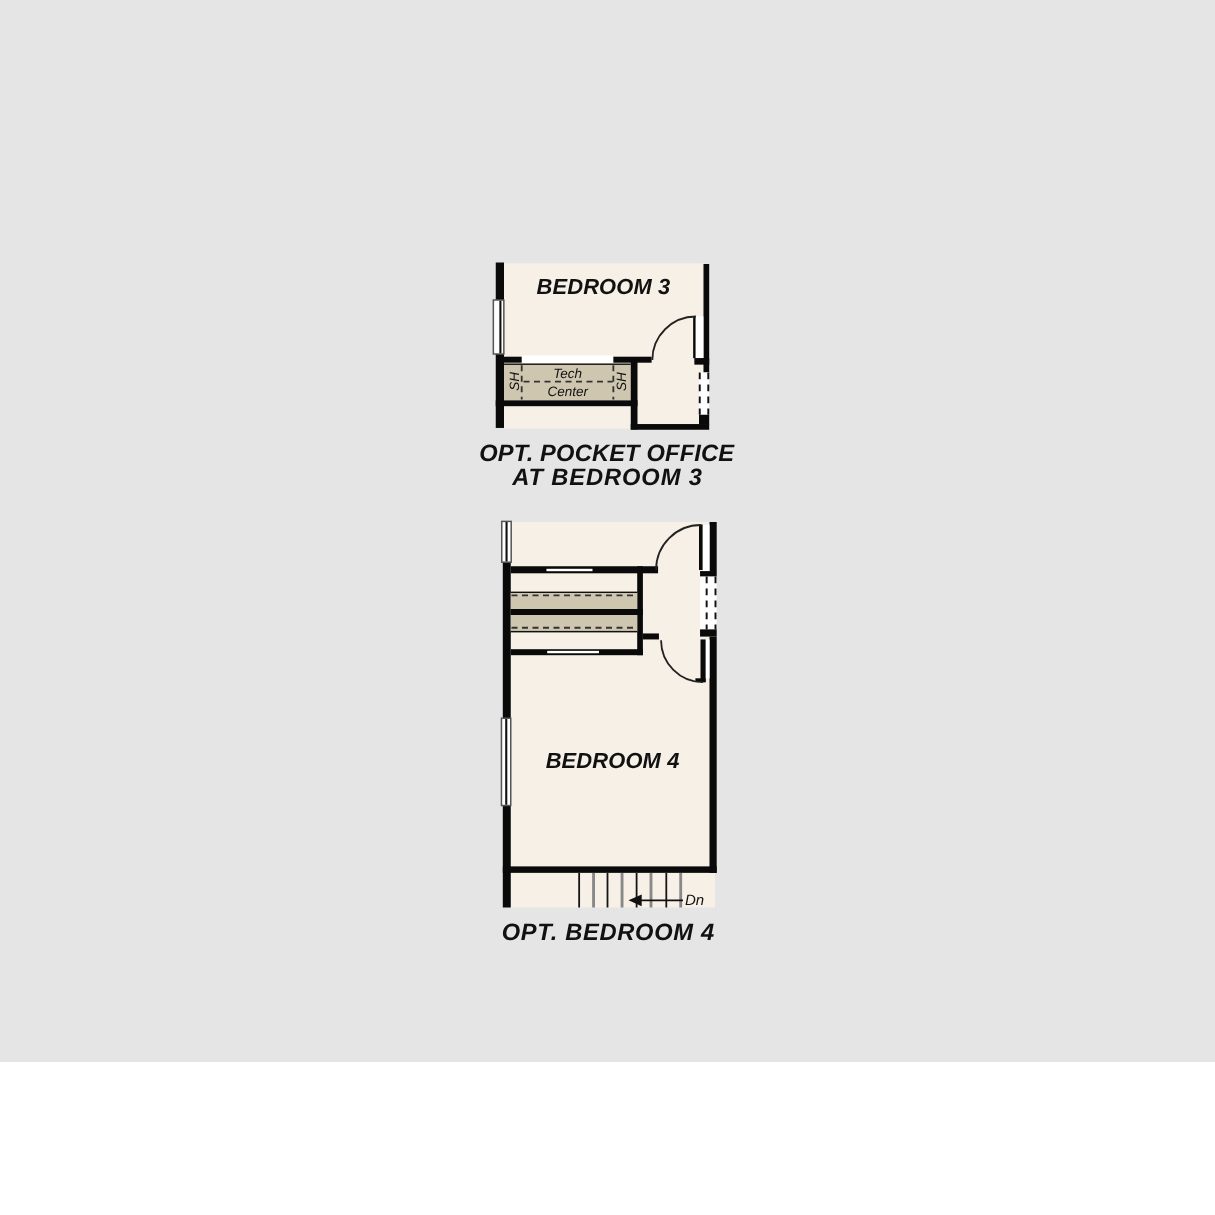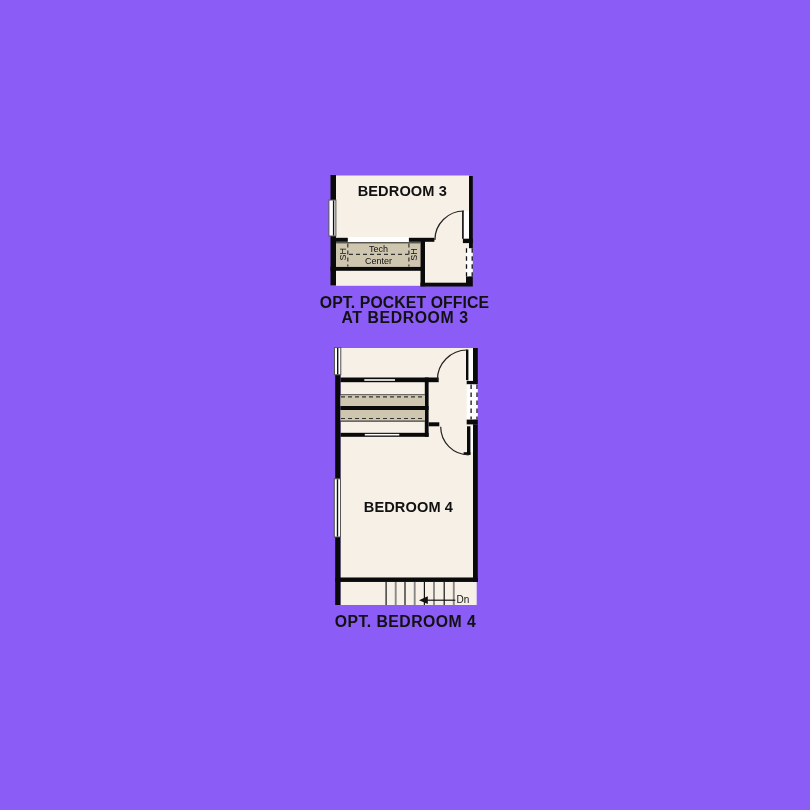--- a/index.html
+++ b/index.html
@@ -1,16 +1,16 @@
 <!DOCTYPE html>
 <html><head>
 <meta charset="utf-8">
 <style>
 html,body{margin:0;padding:0;background:#ffffff;}
-#page{position:relative;width:810px;height:810px;background:#8b5cf6;overflow:hidden;}
+#page{position:relative;width:810px;height:708px;background:#e5e5e5;overflow:hidden;font-style:italic;}
 svg{display:block}
 text{font-family:"Liberation Sans",sans-serif;fill:#111111;}
 .lbl{font-weight:bold;font-size:14.6px;letter-spacing:0.1px;}
 .cap{font-weight:bold;font-size:15.8px;letter-spacing:0.1px;}
 .sm{font-size:9px;}
 </style>
 </head>
 <body>
 <div id="page">
 <svg width="810" height="810" viewBox="0 0 810 810">

